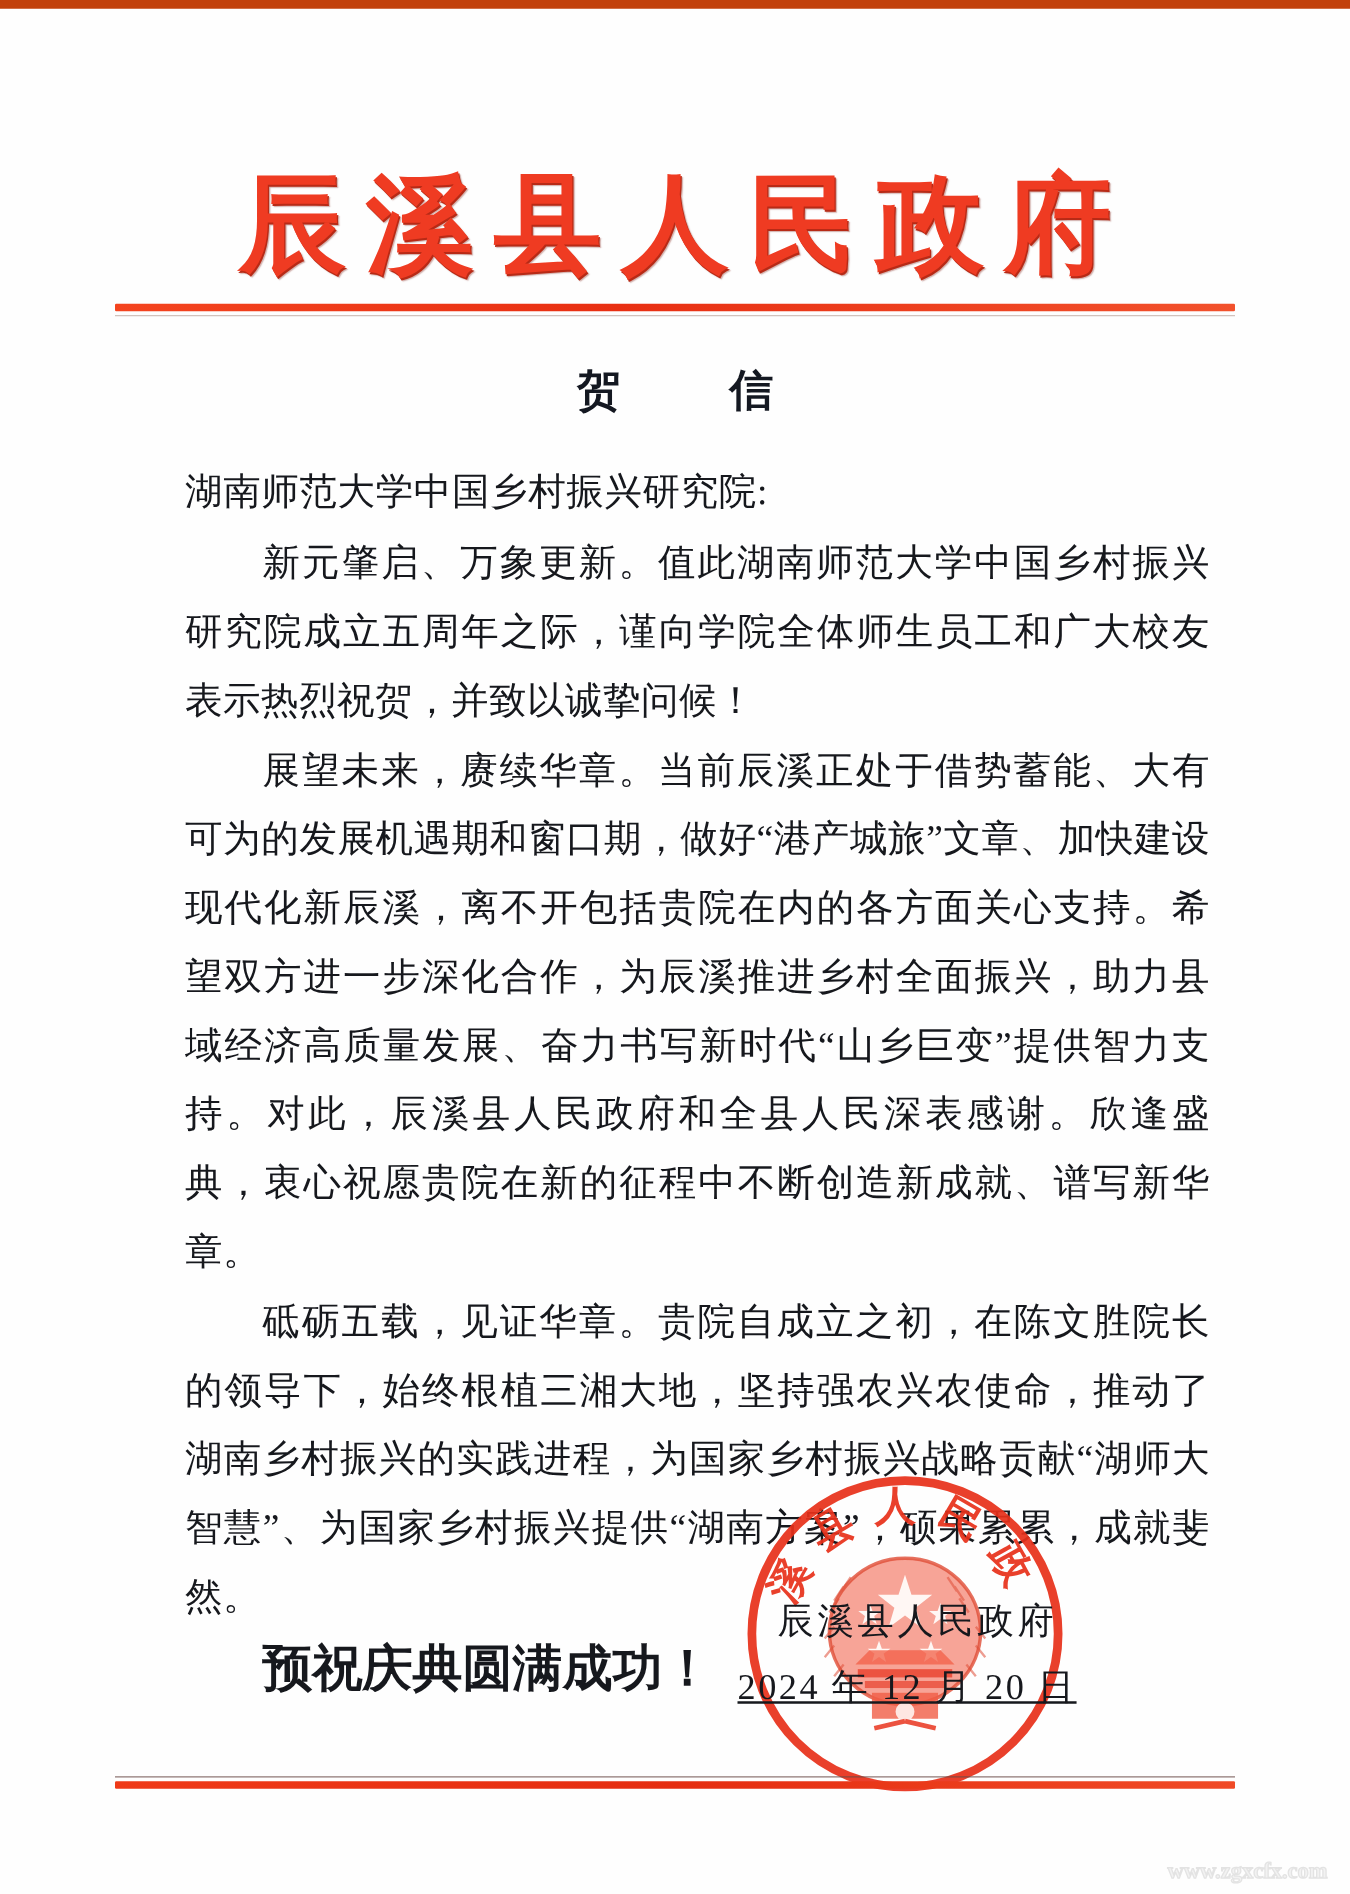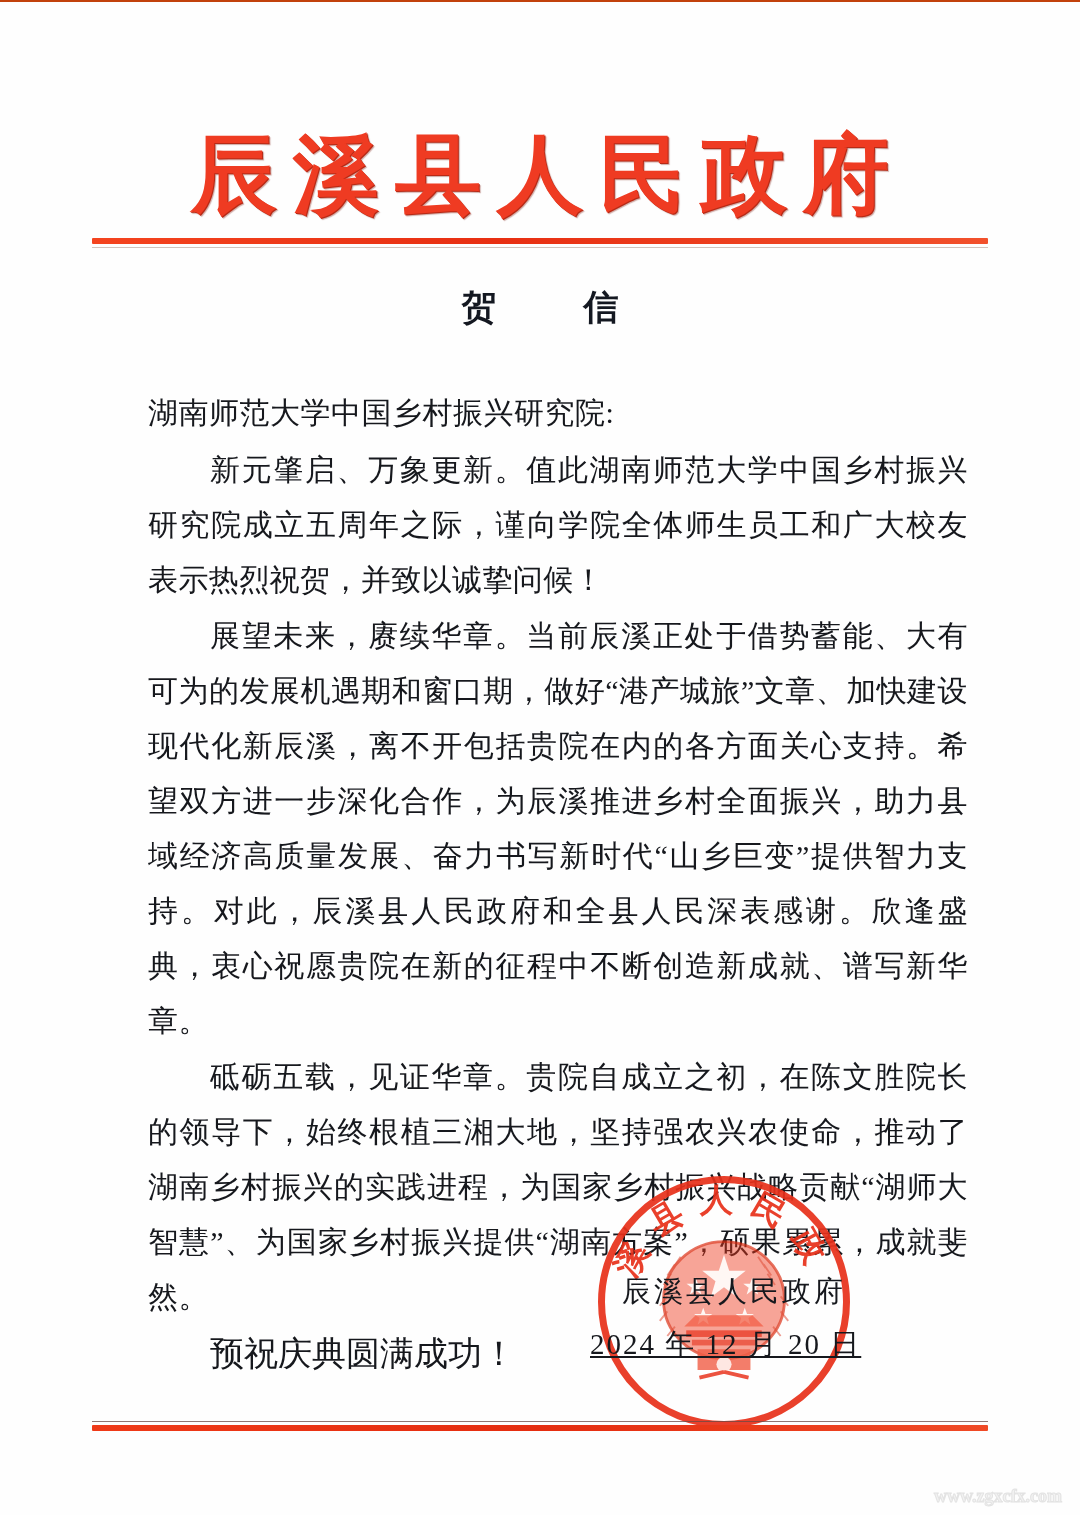--- a/index.html
+++ b/index.html
@@ -13,21 +13,21 @@
     position: relative;
     overflow: hidden;
     font-family: "Liberation Serif", "DejaVu Serif", serif;
     color: #1a1a1a;
   }
 
   .page {
     position: absolute;
     inset: 0;
     background: #fefefe;
-    border-top: 2px solid #c2410c;
+    border-top: 7px solid #c2410c;
     padding-left: 12px;
   }
 
   
   .letterhead {
     position: absolute;
     top: 128px;
     left: 0;
     right: 0;
     text-align: center;
@@ -75,21 +75,21 @@
     font-weight: 700;
     letter-spacing: 26px;
     text-indent: 26px;
     color: #141821;
     font-family: "Liberation Serif", "DejaVu Serif", serif;
   }
 
   
   .body-block {
     position: absolute;
-    top: 396px;
+    top: 372px;
     left: 148px;
     width: 820px;
   }
   .salutation {
     font-size: 30px;
     line-height: 1.0;
     margin: 0 0 14px 0;
     letter-spacing: 0.5px;
     color: #16181d;
   }
@@ -99,25 +99,26 @@
     margin: 0 0 0 0;
     text-align: justify;
     text-justify: inter-ideograph;
     text-indent: 62px;
     letter-spacing: 0.4px;
     color: #16181d;
   }
   .para + .para { margin-top: 1px; }
 
   .closing {
-    font-size: 34px;
+    font-size: 40px;
     line-height: 51px;
     margin-top: 4px;
     text-indent: 62px;
     color: #16181d;
+    font-weight: bold;
   }
 
   
   .signature-area {
     position: absolute;
     top: 1168px;
     left: 560px;
     width: 420px;
     height: 270px;
   }

